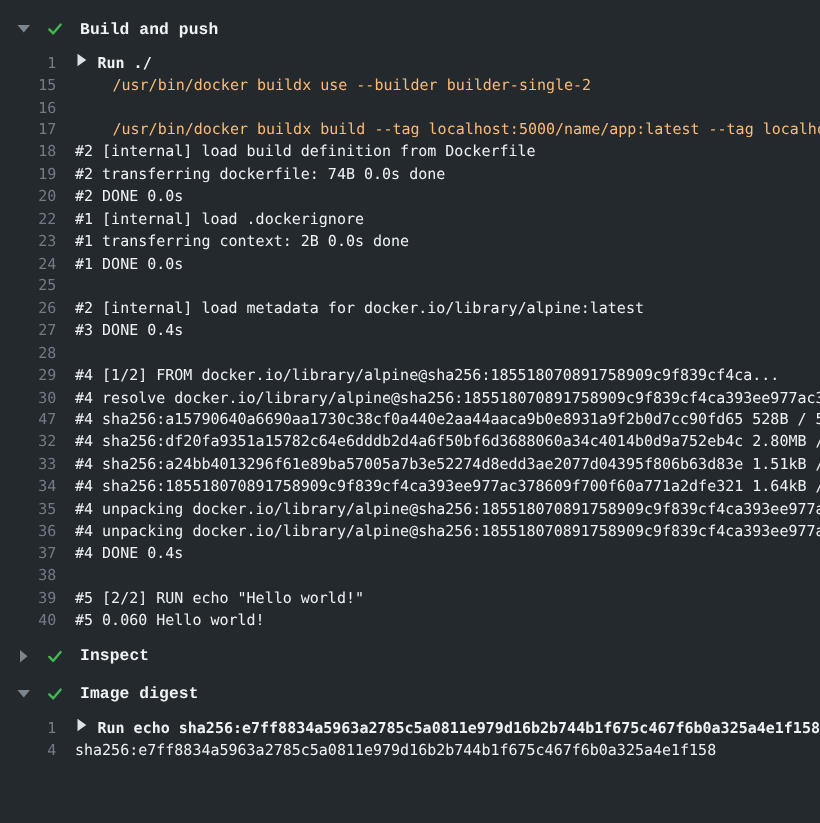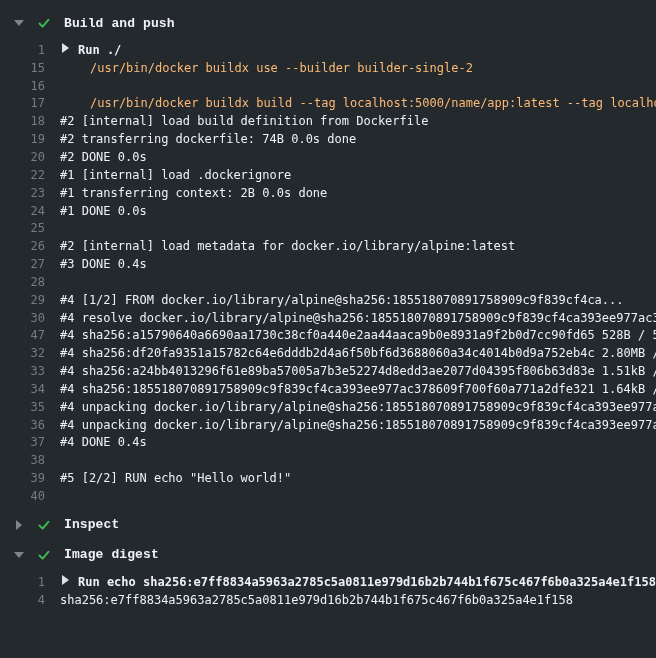--- a/index.html
+++ b/index.html
@@ -100,21 +100,21 @@
         <div class="log-line"><span class="ln">30</span><span class="lt"><span>#4 resolve docker.io/library/alpine@sha256:185518070891758909c9f839cf4ca393ee977ac378609f700f60a771a2dfe321 done</span></span></div>
         <div class="log-line"><span class="ln">47</span><span class="lt"><span>#4 sha256:a15790640a6690aa1730c38cf0a440e2aa44aaca9b0e8931a9f2b0d7cc90fd65 528B / 528B done</span></span></div>
         <div class="log-line"><span class="ln">32</span><span class="lt"><span>#4 sha256:df20fa9351a15782c64e6dddb2d4a6f50bf6d3688060a34c4014b0d9a752eb4c 2.80MB / 2.80MB done</span></span></div>
         <div class="log-line"><span class="ln">33</span><span class="lt"><span>#4 sha256:a24bb4013296f61e89ba57005a7b3e52274d8edd3ae2077d04395f806b63d83e 1.51kB / 1.51kB done</span></span></div>
         <div class="log-line"><span class="ln">34</span><span class="lt"><span>#4 sha256:185518070891758909c9f839cf4ca393ee977ac378609f700f60a771a2dfe321 1.64kB / 1.64kB done</span></span></div>
         <div class="log-line"><span class="ln">35</span><span class="lt"><span>#4 unpacking docker.io/library/alpine@sha256:185518070891758909c9f839cf4ca393ee977ac378609f700f60a771a2dfe321</span></span></div>
         <div class="log-line"><span class="ln">36</span><span class="lt"><span>#4 unpacking docker.io/library/alpine@sha256:185518070891758909c9f839cf4ca393ee977ac378609f700f60a771a2dfe321 done</span></span></div>
         <div class="log-line"><span class="ln">37</span><span class="lt"><span>#4 DONE 0.4s</span></span></div>
         <div class="log-line"><span class="ln">38</span><span class="lt"><span></span></span></div>
         <div class="log-line"><span class="ln">39</span><span class="lt"><span>#5 [2/2] RUN echo "Hello world!"</span></span></div>
-        <div class="log-line"><span class="ln">40</span></div>
+        <div class="log-line"><span class="ln">40</span><span class="lt"><span>#5 0.060 Hello world!</span></span></div>
       </div>
     </div>
     <div class="section">
       <div class="section-header">
         <span class="caret right"></span>
         <span class="check">
           <svg width="14" height="14" viewBox="0 0 16 16">
             <path d="M2.8 8.6l3.6 3.6 6.8-8" fill="none" stroke="#3fb950" stroke-width="2.2" stroke-linecap="round" stroke-linejoin="round"></path>
           </svg>
         </span>

